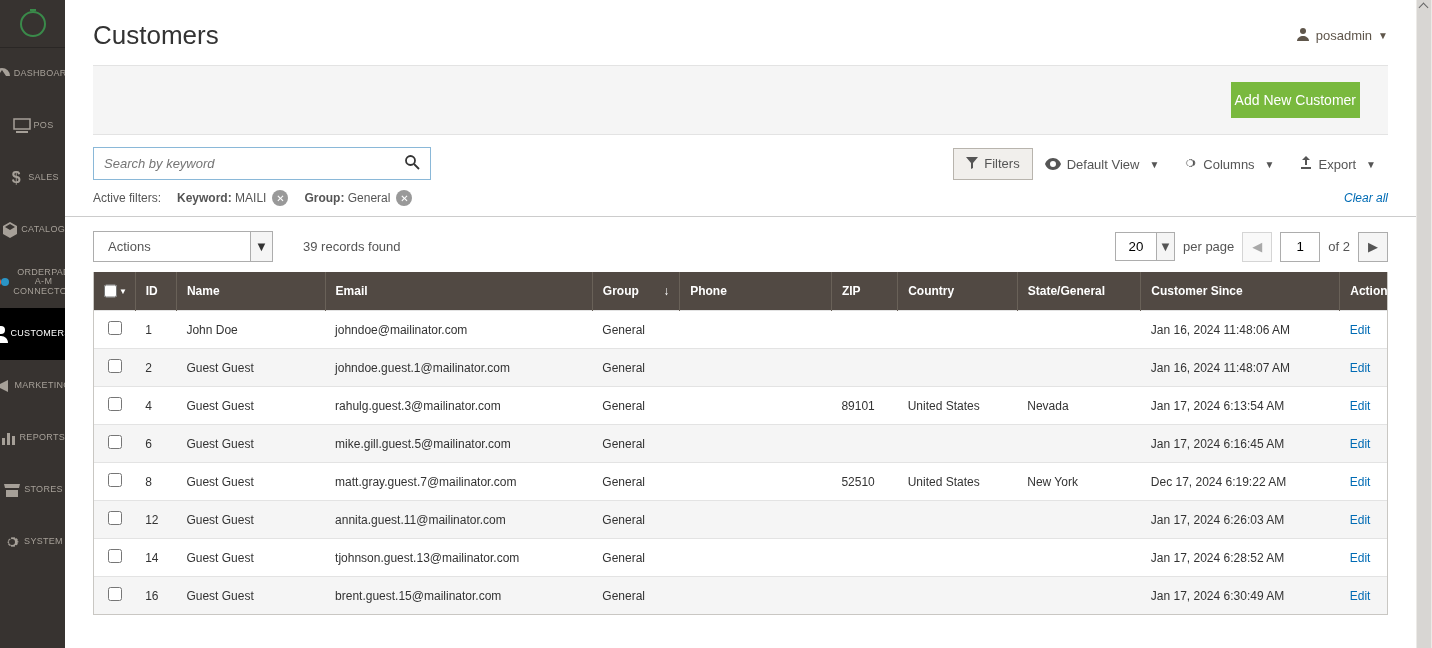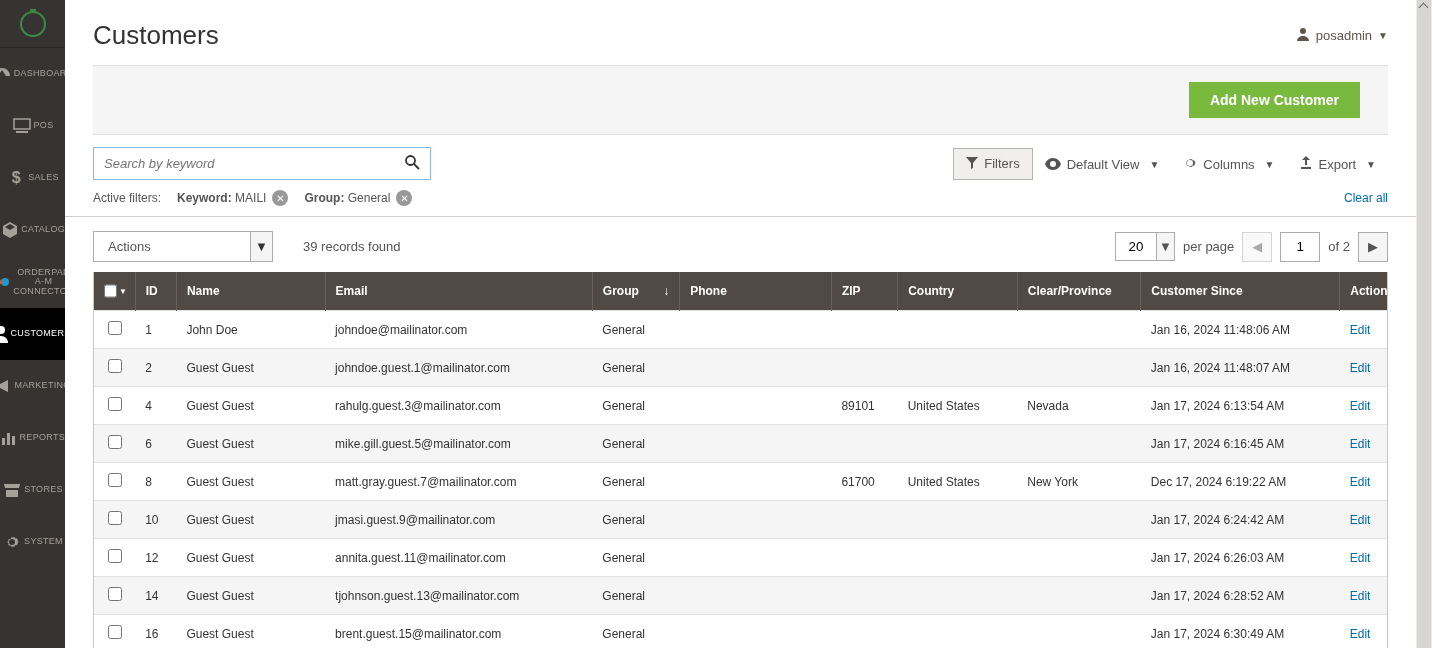--- a/index.html
+++ b/index.html
@@ -75,21 +75,21 @@
 
 .action-bar {
   background:#f5f5f5;
   padding: 16px 28px;
   display:flex; justify-content:flex-end;
   border-top:1px solid #e3e3e3; border-bottom:1px solid #e3e3e3;
   margin: 0 28px 12px;
 }
 .btn-primary {
   background:#79b93e; color:#fff; border:none;
-  padding: 10px 21px; font-size:14px; cursor:pointer;font-weight:bold;
+  padding: 10px 4px; font-size:14px; cursor:pointer;
 }
 
 .toolbar {
   display:flex; align-items:center; justify-content:space-between;
   padding: 0 28px;
 }
 .search-wrap {
   position:relative; width: 338px;
   border:1px solid #8ab8d8; background:#fff;
 }
@@ -112,21 +112,21 @@
 
 .filters-bar {
   display:flex; align-items:center; padding: 10px 28px;
   border-bottom:1px solid #ccc; font-size:12px; color:#555;
 }
 .filter-chip { margin-left:16px; display:flex; align-items:center; gap:6px; }
 .filter-remove {
   width:16px; height:16px; border-radius:50%; background:#999; color:#fff;
   display:flex; align-items:center; justify-content:center; font-size:10px; cursor:pointer;
 }
-.clear-all { margin-left:auto; color:#006bb4; cursor:pointer; }
+.clear-all { margin-left:auto; color:#006bb4; cursor:pointer;font-style:italic; }
 
 .grid-controls {
   display:flex; align-items:center; padding: 14px 28px 10px;
 }
 .actions-select {
   display:flex; border:1px solid #adadad;
 }
 .actions-select .label { padding:7px 14px; min-width:156px; font-size:13px; color:#555;}
 .actions-select .dd { width:22px; border-left:1px solid #adadad; display:flex; align-items:center; justify-content:center; background:#f5f5f5; cursor:pointer;}
 .records-found { margin-left:30px; color:#555; }
@@ -375,21 +375,21 @@
                   <span style="font-size:8px;">▼</span>
                 </span>
             </th>
             <th>ID</th>
             <th>Name</th>
             <th>Email</th>
             <th><span>Group</span><span class="sort-arrow">↓</span></th>
             <th>Phone</th>
             <th>ZIP</th>
             <th>Country</th>
-            <th>Clear/Province</th>
+            <th>State/General</th>
             <th>Customer Since</th>
             <th>Action</th>
           </tr>
         </thead>
         <tbody id="grid-body">
             <tr>
               <td style="text-align:center"><input type="checkbox" style=""></td>
               <td>1</td>
               <td>John Doe</td>
               <td>johndoe@mailinator.com</td>
@@ -440,41 +440,28 @@
               <td>Jan 17, 2024 6:16:45 AM</td>
               <td><span class="edit-link">Edit</span></td>
             </tr>
             <tr>
               <td style="text-align:center"><input type="checkbox" style=""></td>
               <td>8</td>
               <td>Guest Guest</td>
               <td>matt.gray.guest.7@mailinator.com</td>
               <td>General</td>
               <td></td>
-              <td>61700</td>
+              <td>52510</td>
               <td>United States</td>
               <td>New York</td>
               <td>Dec 17, 2024 6:19:22 AM</td>
               <td><span class="edit-link">Edit</span></td>
             </tr>
             <tr>
               <td style="text-align:center"><input type="checkbox" style=""></td>
-              <td>10</td>
-              <td>Guest Guest</td>
-              <td>jmasi.guest.9@mailinator.com</td>
-              <td>General</td>
-              <td></td>
-              <td></td>
-              <td></td>
-              <td></td>
-              <td>Jan 17, 2024 6:24:42 AM</td>
-              <td><span class="edit-link">Edit</span></td>
-            </tr>
-            <tr>
-              <td style="text-align:center"><input type="checkbox" style=""></td>
               <td>12</td>
               <td>Guest Guest</td>
               <td>annita.guest.11@mailinator.com</td>
               <td>General</td>
               <td></td>
               <td></td>
               <td></td>
               <td></td>
               <td>Jan 17, 2024 6:26:03 AM</td>
               <td><span class="edit-link">Edit</span></td>

